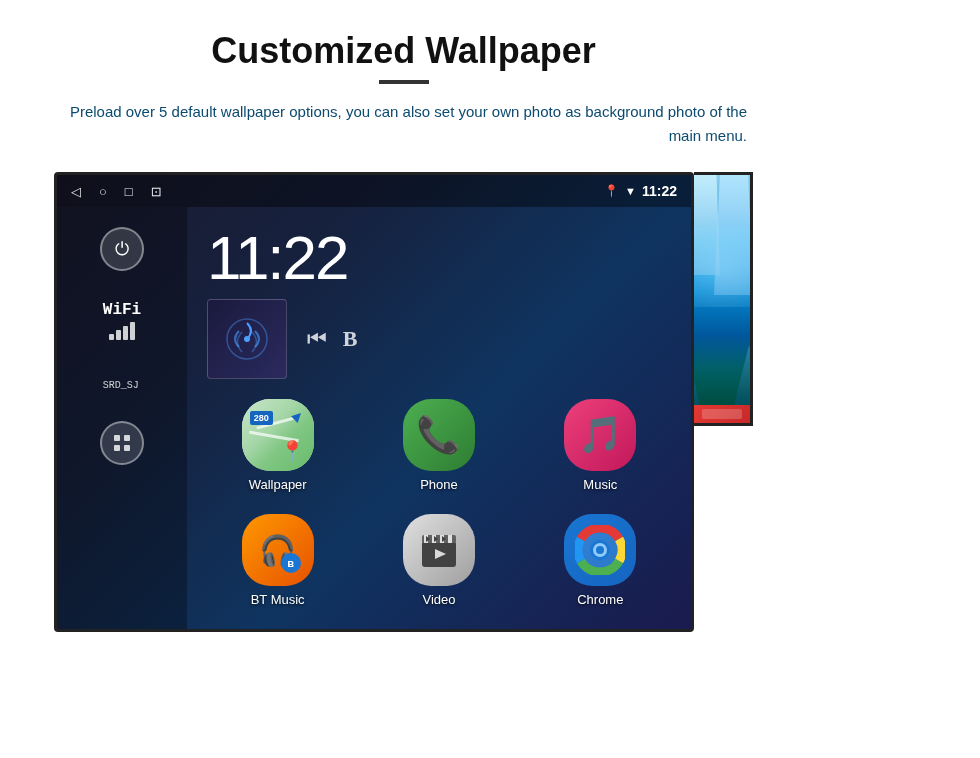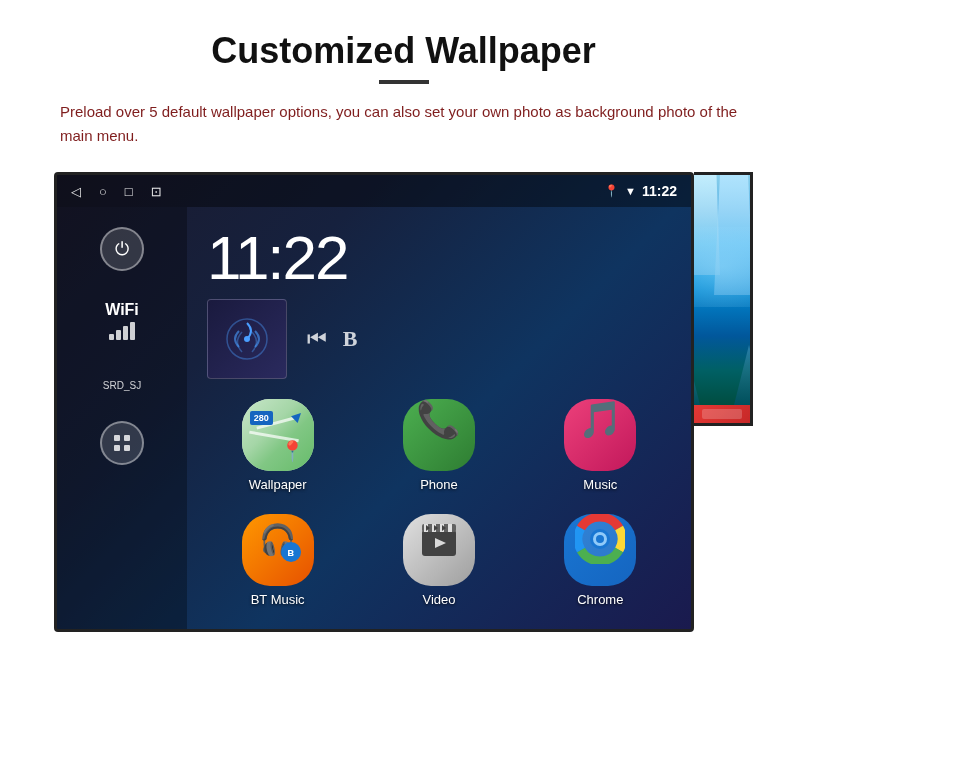--- a/index.html
+++ b/index.html
@@ -25,23 +25,23 @@
     }
 
     .title-underline {
       width: 50px;
       height: 4px;
       background: #333;
       margin: 0 auto 16px;
     }
 
     .page-description {
-      text-align: left;
+      text-align: right;
       font-size: 15px;
-      color: #7f1d1d;
+      color: #0c4a6e;
       line-height: 1.6;
       max-width: 700px;
       margin: 0 auto 24px;
     }
 
     
     .device-container {
       display: flex;
       gap: 0;
       justify-content: center;
@@ -116,22 +116,23 @@
       background: rgba(255,255,255,0.15);
       border: 2px solid rgba(255,255,255,0.4);
       display: flex;
       align-items: center;
       justify-content: center;
       color: #fff;
       font-size: 18px;
     }
 
     .wifi-widget {
-      text-align: center;
-      color: #fff;
+      text-align: left;
+      color: #fff;
+      font-family: Liberation Mono, monospace;
     }
 
     .wifi-label {
       font-size: 16px;
       font-weight: bold;
     }
 
     .wifi-bars {
       display: flex;
       gap: 2px;
@@ -243,20 +244,21 @@
       flex-direction: column;
       align-items: center;
       gap: 6px;
     }
 
     .app-icon {
       width: 72px;
       height: 72px;
       border-radius: 28px;
       display: flex;
+      align-items: center;
       justify-content: center;
       font-size: 32px;
       position: relative;
       overflow: hidden;
     }
 
     .app-label {
       color: #fff;
       font-size: 13px;
       text-shadow: 0 1px 3px rgba(0,0,0,0.8);

